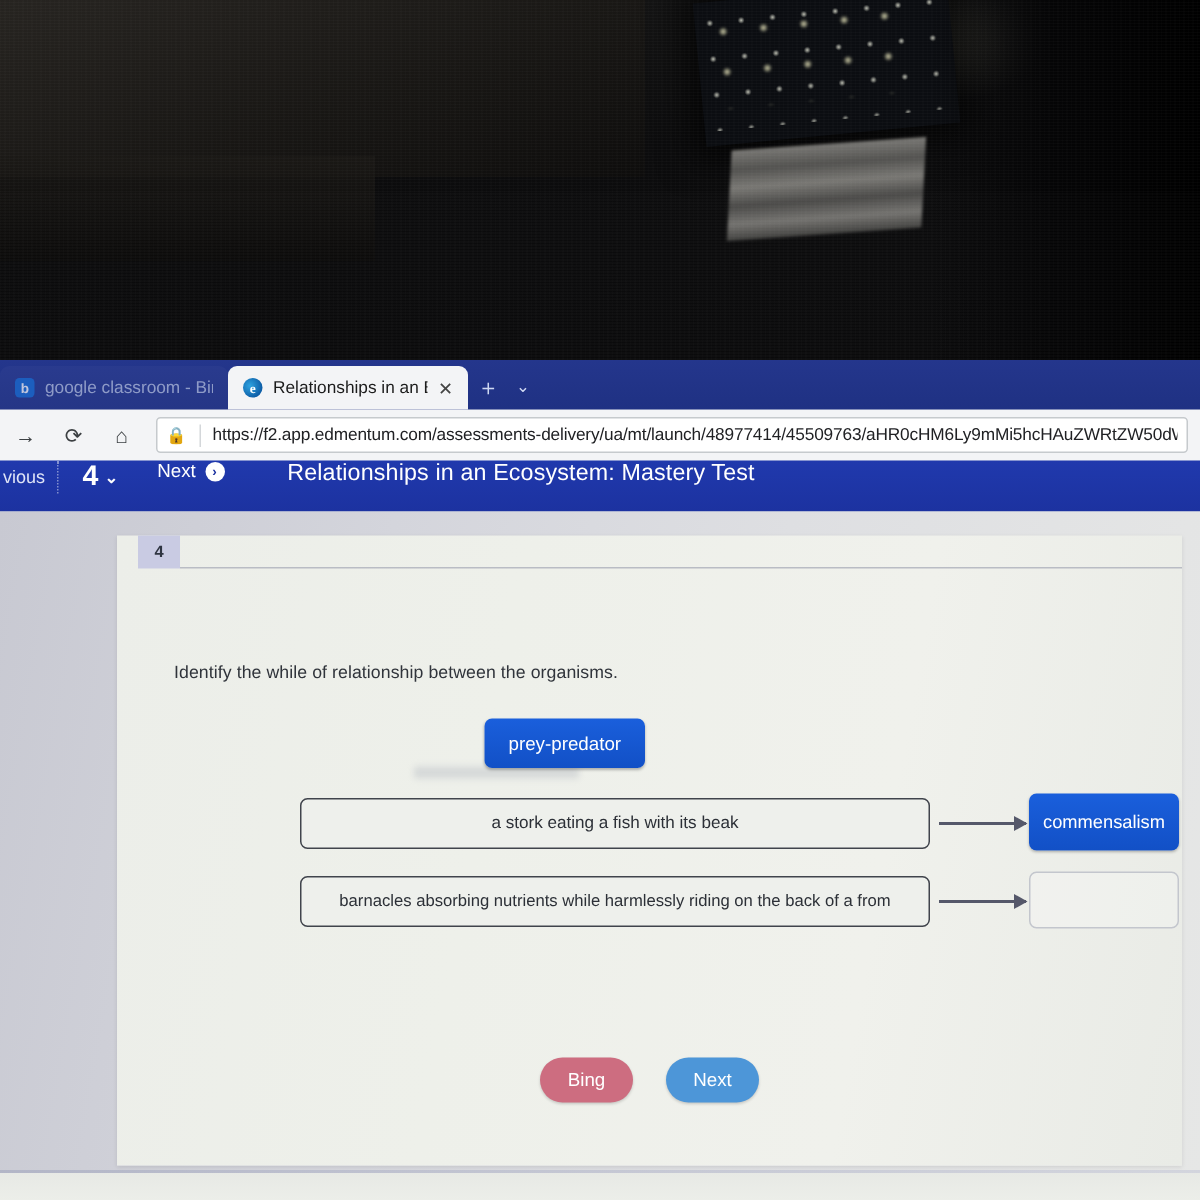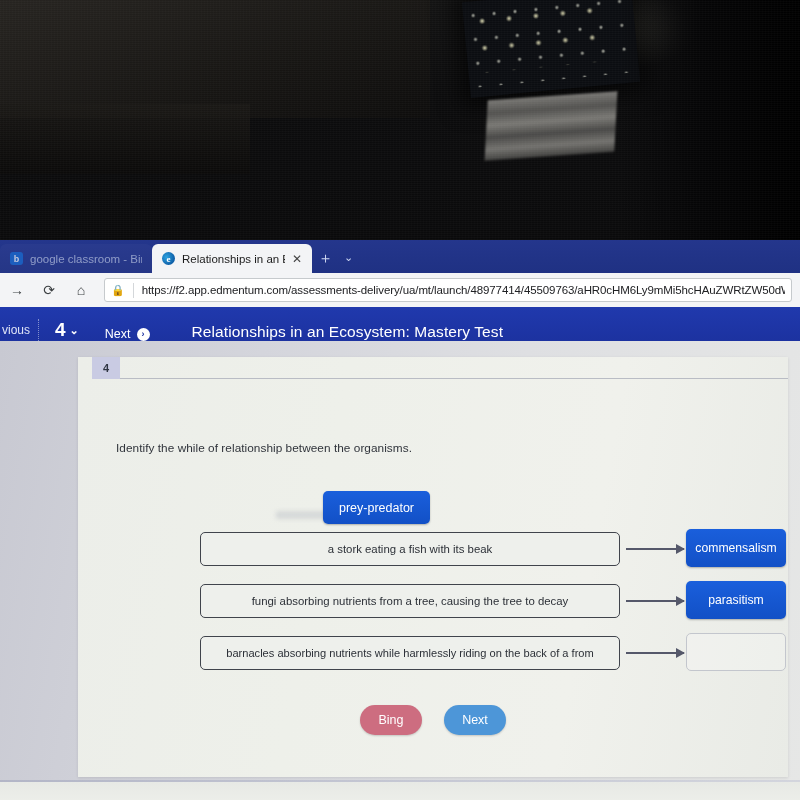--- a/index.html
+++ b/index.html
@@ -158,21 +158,21 @@
     font-size: 11.5px; color: #202124;
     white-space: nowrap; overflow: hidden;
     letter-spacing: -0.1px;
   }
 
   
   .appbar {
     height: 34px;
     background: #1b35a8;
     background: linear-gradient(180deg, #2039ad 0%, #1c32a0 100%);
-    display: flex; align-items: flex-end;
+    display: flex; align-items: flex-start;
     color: #fff;
     padding-left: 0;
     position: relative;
   }
   .appbar-prev {
     font-size: 12px; color: #dfe4f7;
     padding: 0 8px 0 2px;
     border-right: 1px dotted rgba(255,255,255,.45);
     height: 22px; display: flex; align-items: center;
   }
@@ -228,21 +228,21 @@
     position: absolute; left: 38px;
     font-size: 11.8px; color: #30343b;
     letter-spacing: .05px;
   }
   .prompt.p1 { top: 42px; }
   .prompt.p2 { top: 84px; }
 
   
   .tile-area { position: absolute; left: 0; top: 118px; width: 710px; height: 40px; }
   .tile {
-    position: absolute; left: 245px; top: 16px;
+    position: absolute; left: 245px; top: 4px;
     min-width: 92px; height: 33px;
     background: #1558d6;
     background: linear-gradient(180deg, #1a5fdc 0%, #1250c6 100%);
     color: #fff;
     border-radius: 5px;
     font-size: 12.5px;
     display: flex; align-items: center; justify-content: center;
     padding: 0 16px;
     box-shadow: 0 1px 2px rgba(0,0,0,.28);
   }
@@ -401,25 +401,20 @@
         </div>
 
         <div class="rows">
 
           <div class="row">
             <div class="stmt">a stork eating a fish with its beak</div>
             <div class="arrow"></div>
             <div class="drop filled">commensalism</div>
           </div>
 
-          <div class="row">
-            <div class="stmt">fungi absorbing nutrients from a tree, causing the tree to decay</div>
-            <div class="arrow"></div>
-            <div class="drop filled">parasitism</div>
-          </div>
 
           <div class="row">
             <div class="stmt tight">barnacles absorbing nutrients while harmlessly riding on the back of a from</div>
             <div class="arrow"></div>
             <div class="drop empty"></div>
           </div>
 
         </div>
 
         <div class="btnrow">

